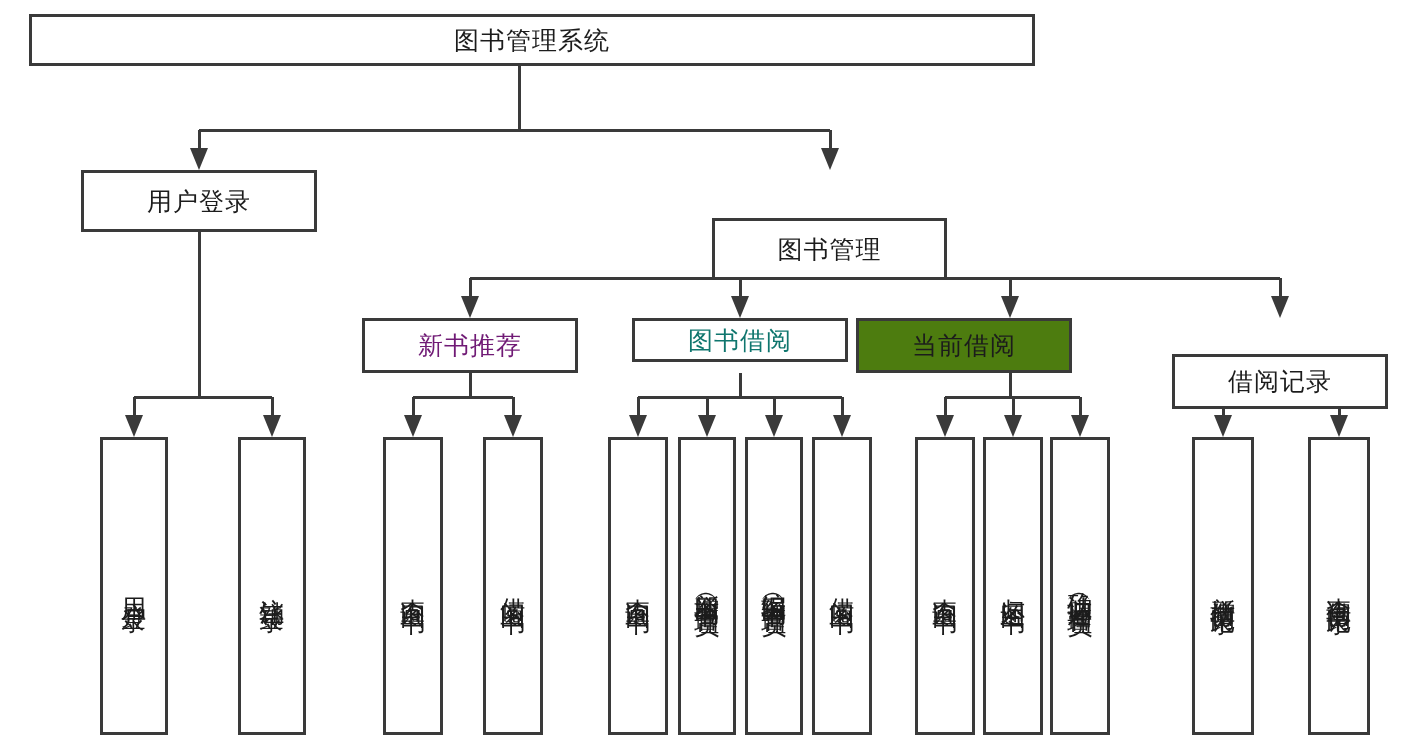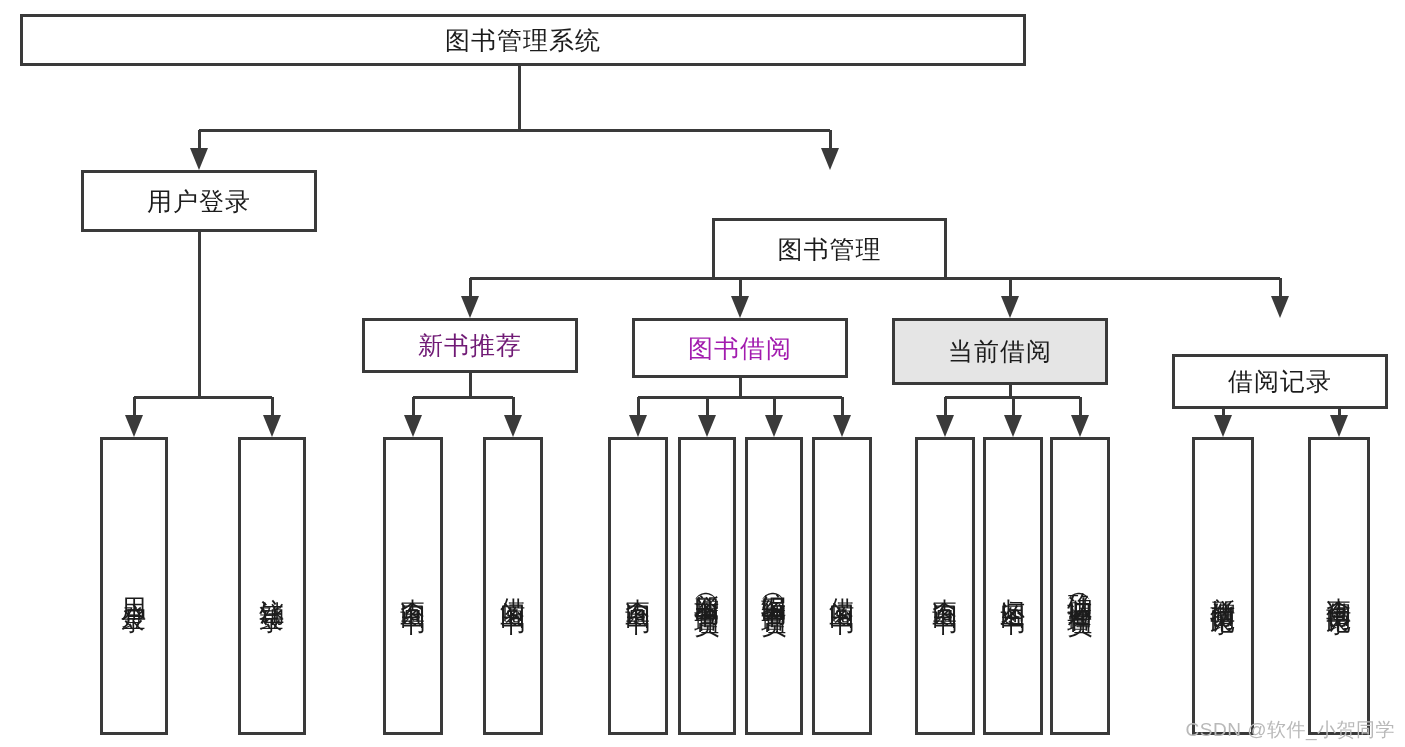--- a/index.html
+++ b/index.html
@@ -115,36 +115,36 @@
       <line x1="1080" y1="397" x2="1080" y2="415" stroke="#3a3a3a" stroke-width="3" shape-rendering="crispEdges"></line>
       <polygon points="1071,415 1089,415 1080,437" fill="#3a3a3a"></polygon>
       <line x1="1280" y1="373" x2="1280" y2="397" stroke="#3a3a3a" stroke-width="3" shape-rendering="crispEdges"></line>
       <line x1="1223" y1="397" x2="1339" y2="397" stroke="#3a3a3a" stroke-width="3" shape-rendering="crispEdges"></line>
       <line x1="1223" y1="397" x2="1223" y2="415" stroke="#3a3a3a" stroke-width="3" shape-rendering="crispEdges"></line>
       <polygon points="1214,415 1232,415 1223,437" fill="#3a3a3a"></polygon>
       <line x1="1339" y1="397" x2="1339" y2="415" stroke="#3a3a3a" stroke-width="3" shape-rendering="crispEdges"></line>
       <polygon points="1330,415 1348,415 1339,437" fill="#3a3a3a"></polygon>
     </svg>
   <div id="nodes">
-      <div class="node horiz" style="left: 20px; top: 14px; width: 1006px; height: 52px; border-color: rgb(58, 58, 58); background: rgb(255, 255, 255); color: rgb(28, 28, 28); align-items: center;">
+      <div class="node horiz" style="left: 29px; top: 14px; width: 1006px; height: 52px; border-color: rgb(58, 58, 58); background: rgb(255, 255, 255); color: rgb(28, 28, 28); align-items: center;">
         <span class="lbl">图书管理系统</span>
       </div>
       <div class="node horiz" style="left: 81px; top: 170px; width: 236px; height: 62px; border-color: rgb(58, 58, 58); background: rgb(255, 255, 255); color: rgb(28, 28, 28);">
         <span class="lbl">用户登录</span>
       </div>
       <div class="node horiz" style="left: 712px; top: 170px; width: 235px; height: 62px; border-color: rgb(58, 58, 58); background: rgb(255, 255, 255); color: rgb(28, 28, 28); margin-top: 48px;">
         <span class="lbl">图书管理</span>
       </div>
       <div class="node horiz" style="left: 362px; top: 318px; width: 216px; height: 55px; border-color: rgb(58, 58, 58); background: rgb(255, 255, 255); color: #701a75;">
         <span class="lbl">新书推荐</span>
       </div>
-      <div class="node horiz" style="left: 632px; top: 318px; width: 216px; height: 60px; border-color: rgb(58, 58, 58); background: rgb(255, 255, 255); color: #a21caf; text-align: center;">
+      <div class="node horiz" style="left: 632px; top: 318px; width: 216px; height: 44px; border-color: rgb(58, 58, 58); background: rgb(255, 255, 255); color: #0f766e; text-align: center;">
         <span class="lbl">图书借阅</span>
       </div>
-      <div class="node horiz" style="left: 892px; top: 318px; width: 216px; height: 67px; border-color: rgb(58, 58, 58); background: #e5e5e5; color: rgb(28, 28, 28);">
+      <div class="node horiz" style="left: 856px; top: 318px; width: 216px; height: 55px; border-color: rgb(58, 58, 58); background: #4d7c0f; color: rgb(28, 28, 28);">
         <span class="lbl">当前借阅</span>
       </div>
       <div class="node horiz" style="left: 1172px; top: 318px; width: 216px; height: 55px; border-color: rgb(58, 58, 58); background: rgb(255, 255, 255); color: rgb(28, 28, 28); margin-top: 36px;">
         <span class="lbl">借阅记录</span>
       </div>
       <div class="node vert" style="left: 100px; top: 437px; width: 68px; height: 298px; border-color: rgb(58, 58, 58); background: rgb(255, 255, 255); color: rgb(28, 28, 28);">
         <span class="lbl">用户登录</span>
       </div>
       <div class="node vert" style="left: 238px; top: 437px; width: 68px; height: 298px; border-color: rgb(58, 58, 58); background: rgb(255, 255, 255); color: rgb(28, 28, 28);">
         <span class="lbl">注销登录</span>
@@ -176,14 +176,13 @@
       <div class="node vert tall" style="left: 1050px; top: 437px; width: 60px; height: 298px; border-color: rgb(58, 58, 58); background: rgb(255, 255, 255); color: rgb(28, 28, 28);">
         <span class="lbl">确认归还（管理员）</span>
       </div>
       <div class="node vert tall" style="left: 1192px; top: 437px; width: 62px; height: 298px; border-color: rgb(58, 58, 58); background: rgb(255, 255, 255); color: rgb(28, 28, 28);">
         <span class="lbl">新增借阅记录</span>
       </div>
       <div class="node vert tall" style="left: 1308px; top: 437px; width: 62px; height: 298px; border-color: rgb(58, 58, 58); background: rgb(255, 255, 255); color: rgb(28, 28, 28);">
         <span class="lbl">查询借阅记录</span>
       </div>
     </div>
-  <div id="watermark">CSDN @软件_小贺同学</div>
 </div>
 
 </body></html>

